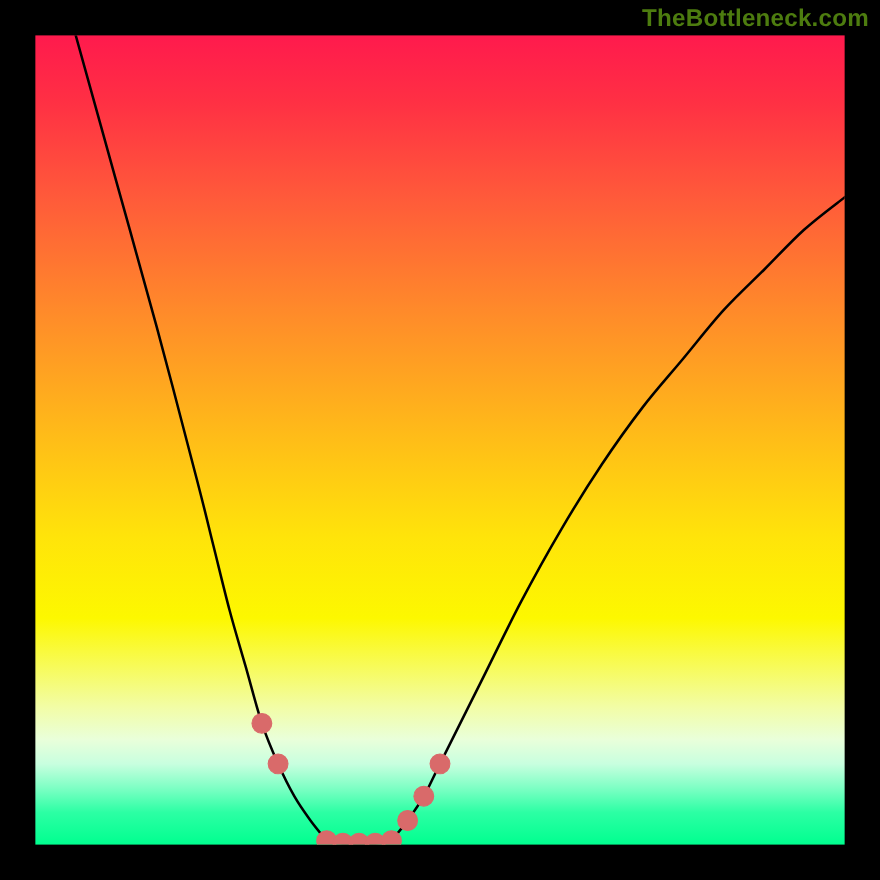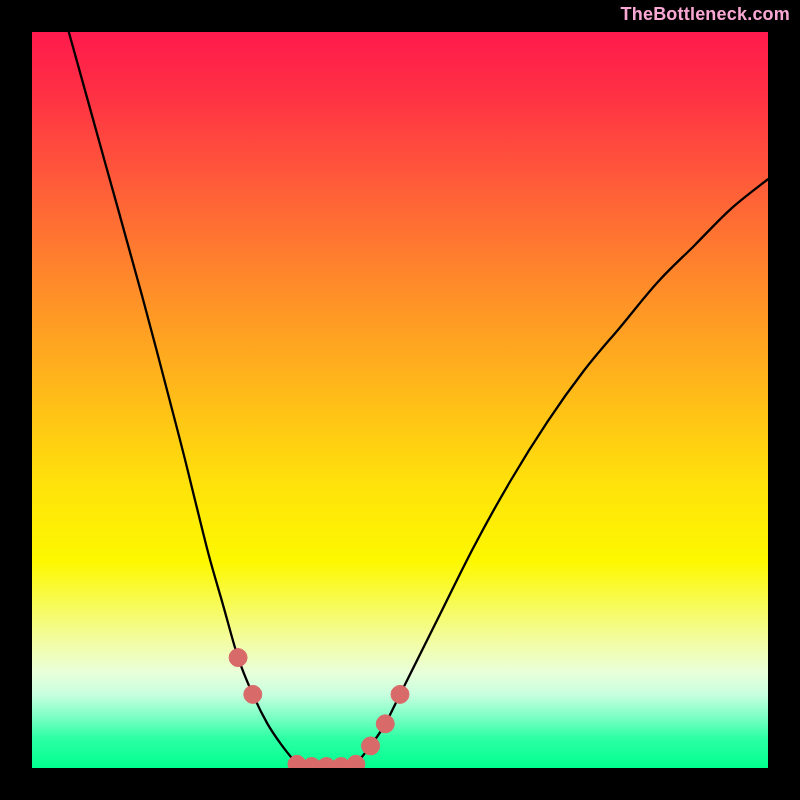--- a/index.html
+++ b/index.html
@@ -45,22 +45,22 @@
       #c8ffdf 90%,
       #7dffc4 93%,
       #2cffa4 96%,
       #00ff8f 100%
     );
   }
   .watermark {
     position: absolute;
     top: 4px;
     right: 10px;
-    color: #f9a8d4;
-    font-size: 18px;
+    color: #4d7c0f;
+    font-size: 22px;
     font-weight: 600;
     letter-spacing: 0.2px;
     user-select: none;
   }
   svg.curves {
     position: absolute;
     inset: 0;
   }
   .curve {
     fill: none;

